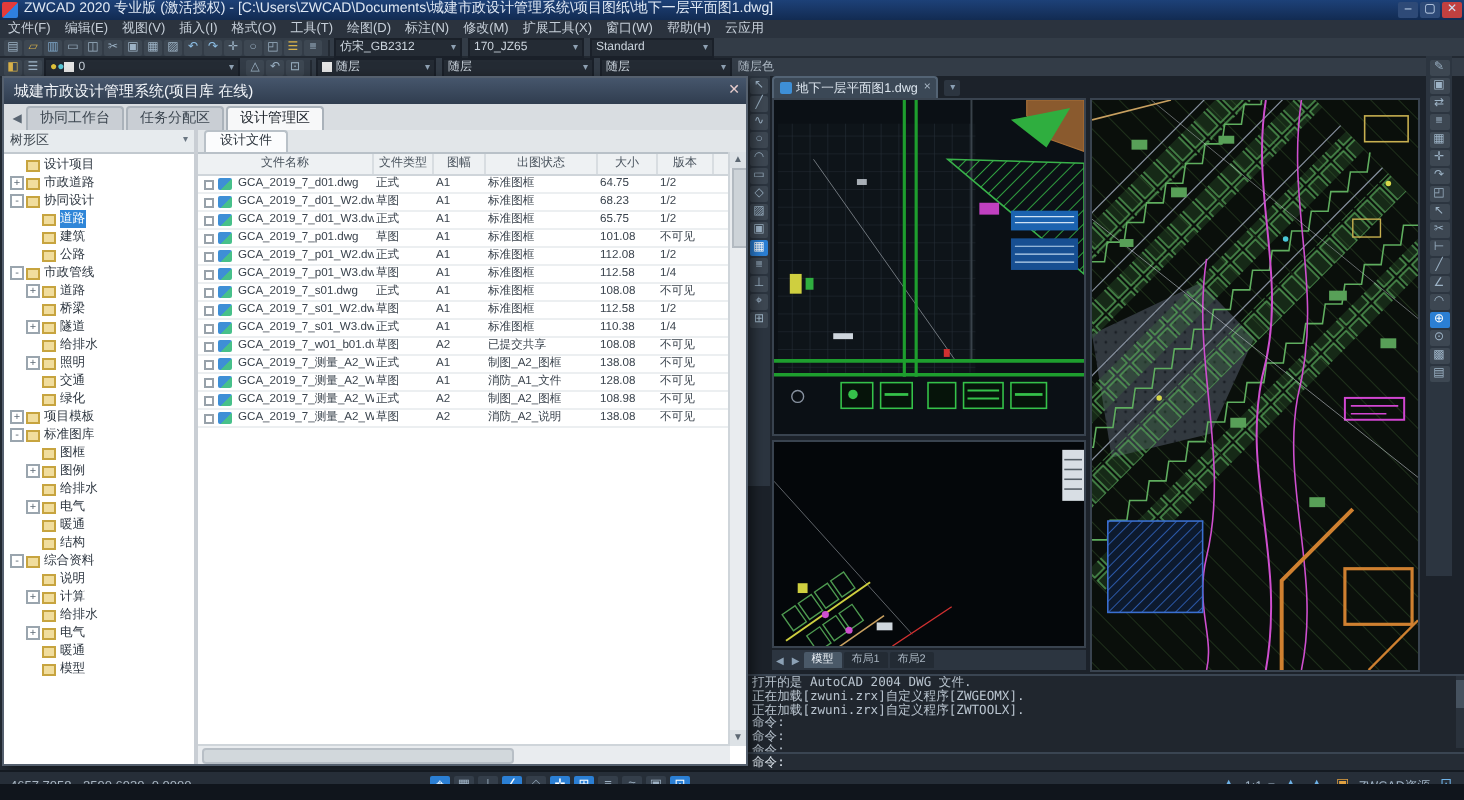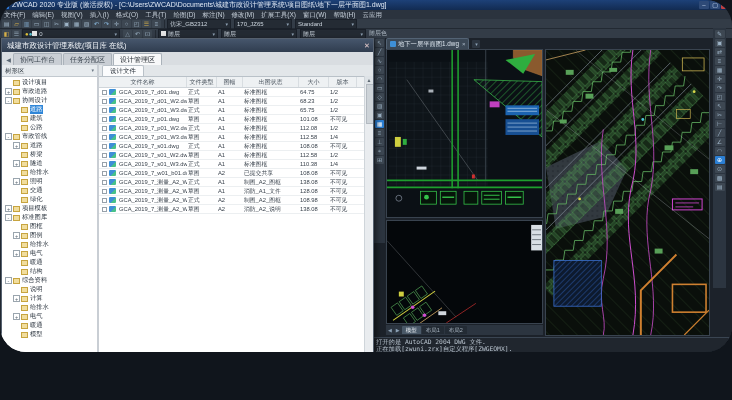--- a/index.html
+++ b/index.html
@@ -1,17 +1,17 @@
 <!DOCTYPE html>
 <html><head>
 <meta charset="utf-8">
 <style>
   html,body{margin:0;padding:0;background:#10151c;}
-  #app{position:relative;width:732px;height:352px;overflow:hidden;
-       font-family:"Liberation Sans",sans-serif;background:#262e38;border-radius:26px;
+  #app{position:relative;width:732px;height:392px;overflow:hidden;
+       font-family:"Liberation Sans",sans-serif;background:#262e38;
        -webkit-font-smoothing:antialiased;}
   
   .titlebar{position:absolute;left:0;top:0;width:732px;height:10px;
     background:linear-gradient(#1d4178,#122b52);display:flex;align-items:center;
     color:#dfe8f4;font-size:7px;line-height:10px;}
   .applogo{width:8px;height:8px;margin:0 3px 0 1px;background:linear-gradient(135deg,#e33b3b 50%,#2f7fe0 50%);
     border-radius:1px;}
   .title-text{white-space:nowrap;overflow:hidden;flex:1;}
   .winbtns{display:flex;gap:1px;margin-right:1px;}
   .winbtn{width:10px;height:8px;background:#2e4a77;color:#cfe0f5;font-size:6px;

